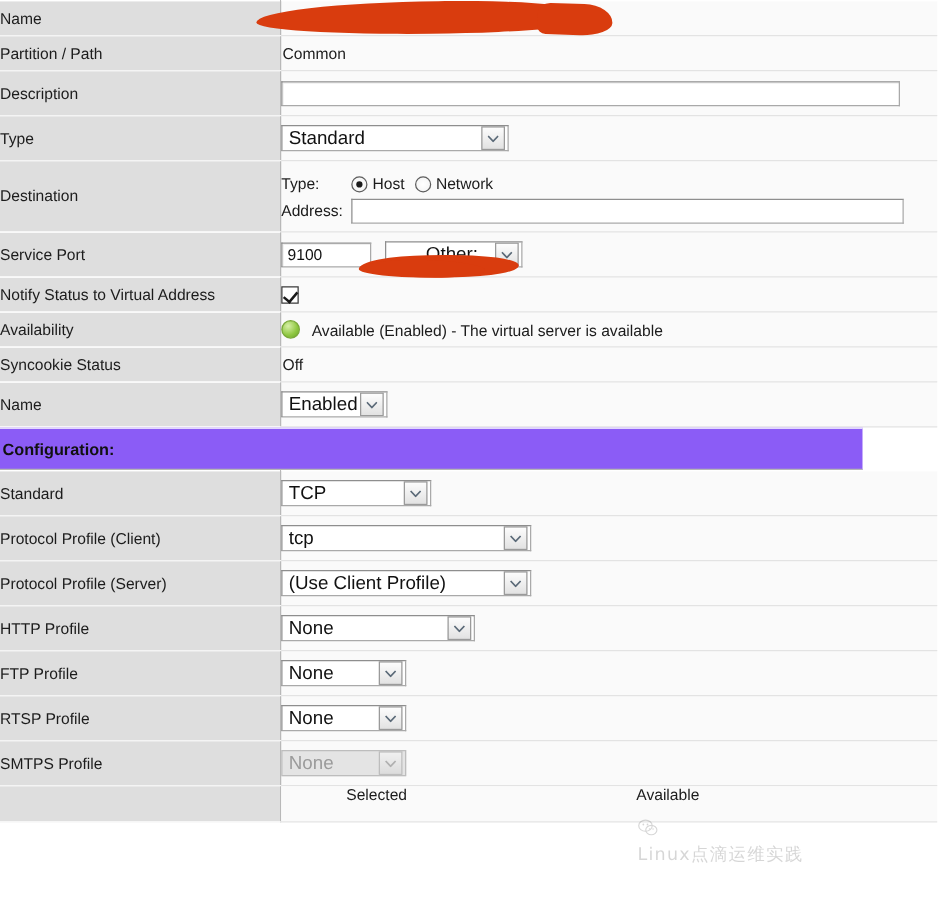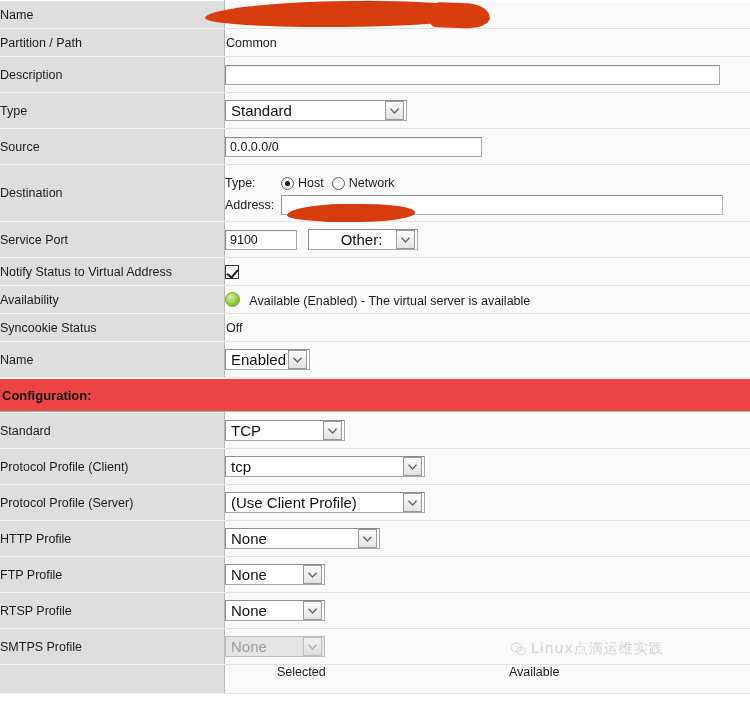--- a/index.html
+++ b/index.html
@@ -104,22 +104,22 @@
   }
   .addrline .k{width:56px;flex:0 0 56px;font-size:12.5px;}
   .addrinput{
     flex:1;height:20px;box-sizing:border-box;background:#ffffff;
     border:1px solid #a9a9a9;border-top-color:#8e8e8e;border-left-color:#8e8e8e;
     margin-right:27px;
   }
 
   
   .confbar{
-    height:34px;width:750px;box-sizing:border-box;
-    background:#ef4444;
+    height:34px;width:690px;box-sizing:border-box;
+    background:#8b5cf6;
     border-top:1px solid #ffffff;
     border-bottom:1px solid #b5b5b5;
     display:flex;align-items:center;padding-left:2px;
   }
   .confbar .ctitle{font-weight:bold;font-size:13px;color:#111;margin-right:8px;}
 
   
   .lastrow .lbl{height:28px;background:#dedede;}
   .lastrow .val{height:28px;position:relative;}
   .selavail{position:relative;height:100%;}
@@ -145,25 +145,26 @@
     transform:rotate(-0.8deg);
   }
   #redact-addr2{
     left:292px;top:208px;width:96px;height:14px;
     border-radius:50%;
     transform:rotate(1.5deg);
   }
 
   
   .wm{
-    position:absolute;left:510px;top:640px;
-    display:flex;align-items:flex-end;gap:4px;
+    position:absolute;left:510px;top:654px;
+    display:flex;align-items:flex-start;gap:4px;
     opacity:.22;color:#4a4a4a;font-size:14px;
     letter-spacing:1px;pointer-events:none;white-space:nowrap;
     font-family:"DejaVu Sans","Liberation Sans",sans-serif;
+    flex-direction:column;
   }
   .wm .wchat{width:17px;height:17px;}
 </style>
 </head>
 <body>
 
 <div class="page">
 
   <table class="ptable">
     <tbody>
@@ -196,26 +197,20 @@
             <span class="txt">Standard</span>
             <span class="arw">
               <svg width="9" height="6" viewBox="0 0 9 6">
                   <path d="M0.5 0.8 L4.5 5 L8.5 0.8" fill="none" stroke="#5b6a78" stroke-width="1.4"></path>
                 </svg>
             </span>
           </div>
         </td>
       </tr>
 
-      <tr class="r-lg">
-        <td class="lbl">Source</td>
-        <td class="val">
-          <input class="tbox" style="width: 257px;" type="text" value="0.0.0.0/0">
-        </td>
-      </tr>
 
       <tr class="r-dest">
         <td class="lbl">
           <span>Destination</span>
         </td>
         <td class="val">
           <div class="destbox">
             <div class="destrow">
               <span class="k">Type:</span>
               <span class="radwrap">

